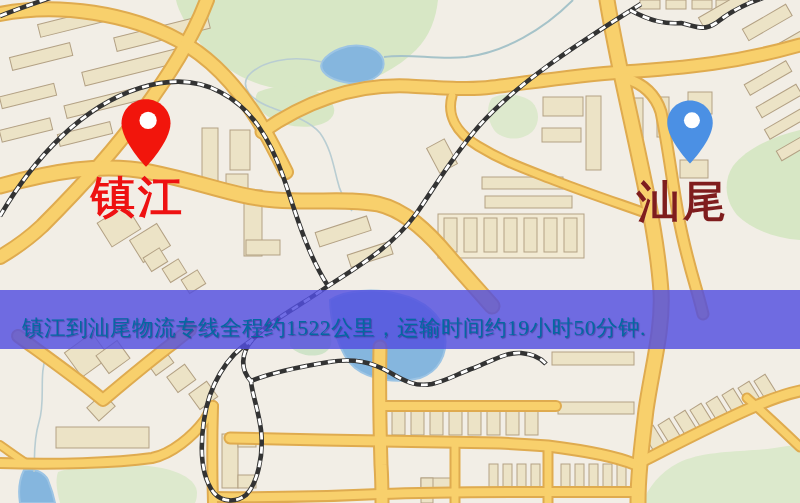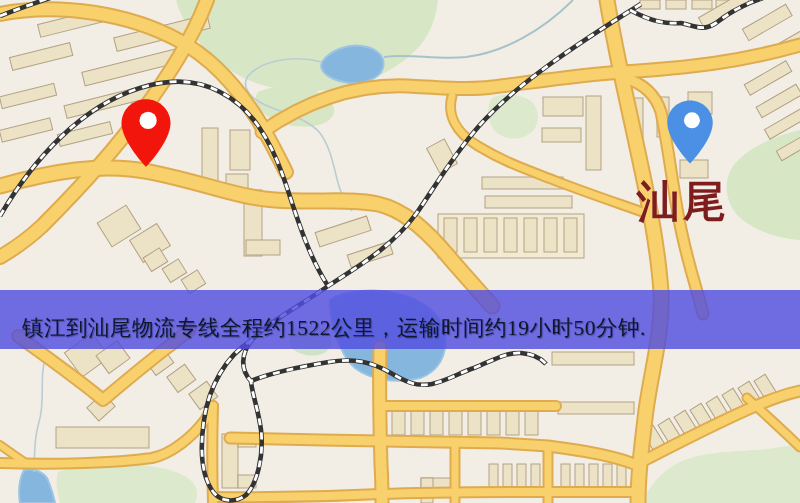--- a/index.html
+++ b/index.html
@@ -13,21 +13,21 @@
   #rails path{fill:none;stroke:#333333;stroke-width:4.6;stroke-linecap:butt;}
   .rails-dash path{fill:none;stroke:#ffffff;stroke-width:2.8;stroke-dasharray:7 7;}
   .stream{fill:none;stroke:#a6c3c9;stroke-width:2;}
   .stream2{fill:none;stroke:#b9cdd2;stroke-width:1.6;}
   .marker{position:absolute;}
   .mlabel{position:absolute;font-weight:bold;font-size:44px;line-height:1;
           font-family:"Liberation Serif","DejaVu Serif",serif;letter-spacing:3px;
           text-shadow:0 0 1px rgba(255,255,255,.4);white-space:nowrap;}
   #banner{position:absolute;left:0;top:290px;width:800px;height:59px;
           display:flex;align-items:center;}
-  #banner span{color:#0f172a;font-size:21.5px;padding-left:22px;letter-spacing:.5px;
+  #banner span{color:#0369a1;font-size:21.5px;padding-left:22px;letter-spacing:.5px;
           font-family:"Liberation Serif","DejaVu Serif",serif;
           text-shadow:1px 1px 1px rgba(40,40,120,.55);white-space:nowrap;margin-top:16px;}
 </style>
 </head>
 <body>
 
 <div id="stage">
 
 <svg id="mapsvg" width="800" height="503" viewBox="0 0 800 503">
 
@@ -208,20 +208,21 @@
     <path d="M630 10 C652 22 666 24 681 23 C697 27 704 31 716 23 C731 11 747 3 766 -3"></path>
   </g>
 </svg>
 
   <div class="marker" style="left:118px;top:98px;width:56px;height:70px;">
     <svg width="56" height="70" viewBox="0 0 24 30">
       <path d="M12 0.5 C6.2 0.5 1.5 5.1 1.5 10.8 C1.5 18.6 12 29.5 12 29.5 S22.5 18.6 22.5 10.8 C22.5 5.1 17.8 0.5 12 0.5 Z" fill="#f2150c"></path>
       <circle cx="12.9" cy="9.6" r="3.7" fill="#ffffff"></circle>
     </svg>
   </div>
+  <div class="mlabel" style="left: 91px; top: 176px; color: rgb(238, 18, 18);">镇江</div>
 
   <div class="marker" style="left:664px;top:98px;width:52px;height:68px;">
     <svg width="52" height="68" viewBox="0 0 24 30">
       <path d="M12 0.5 C6.2 0.5 1.5 5.1 1.5 10.8 C1.5 18.6 12 29.5 12 29.5 S22.5 18.6 22.5 10.8 C22.5 5.1 17.8 0.5 12 0.5 Z" fill="#4b90e4"></path>
       <circle cx="12.9" cy="9.6" r="3.7" fill="#ffffff"></circle>
     </svg>
   </div>
   <div class="mlabel" style="left: 637px; top: 180px; font-size: 43px; color: #7f1d1d;">汕尾</div>
 
   <div id="banner" style="background: rgba(82, 78, 223, 0.82);">

